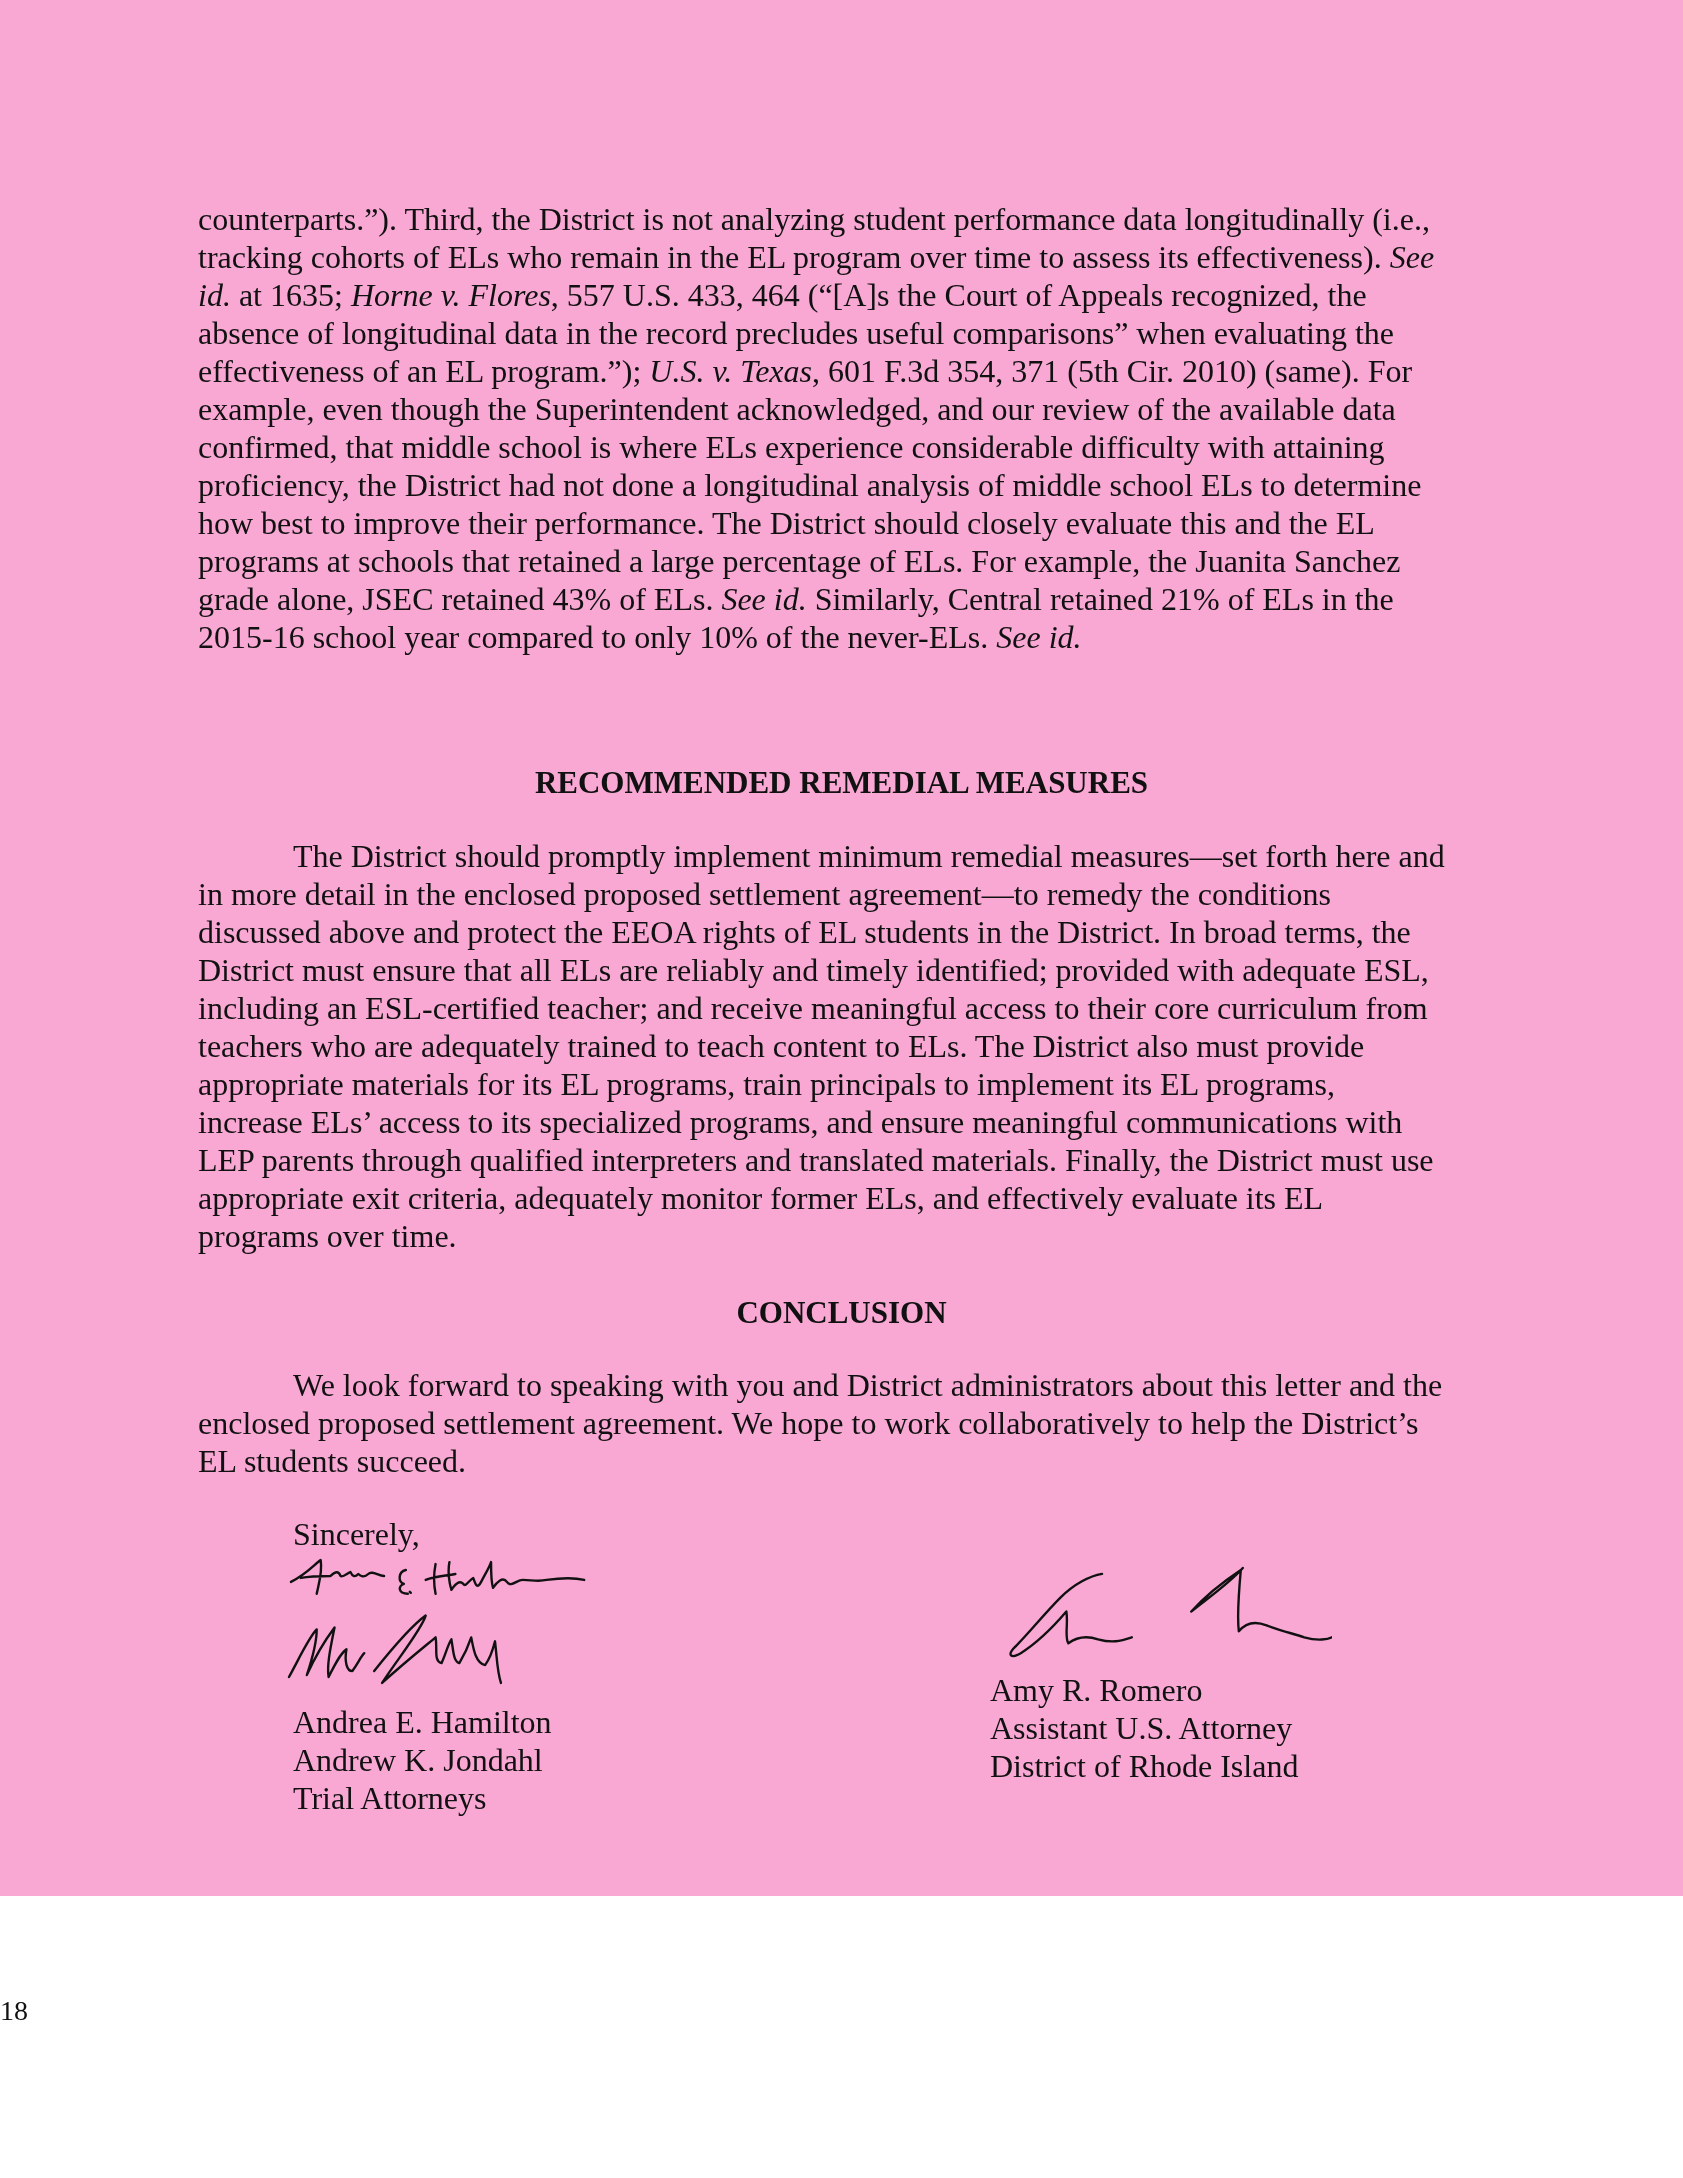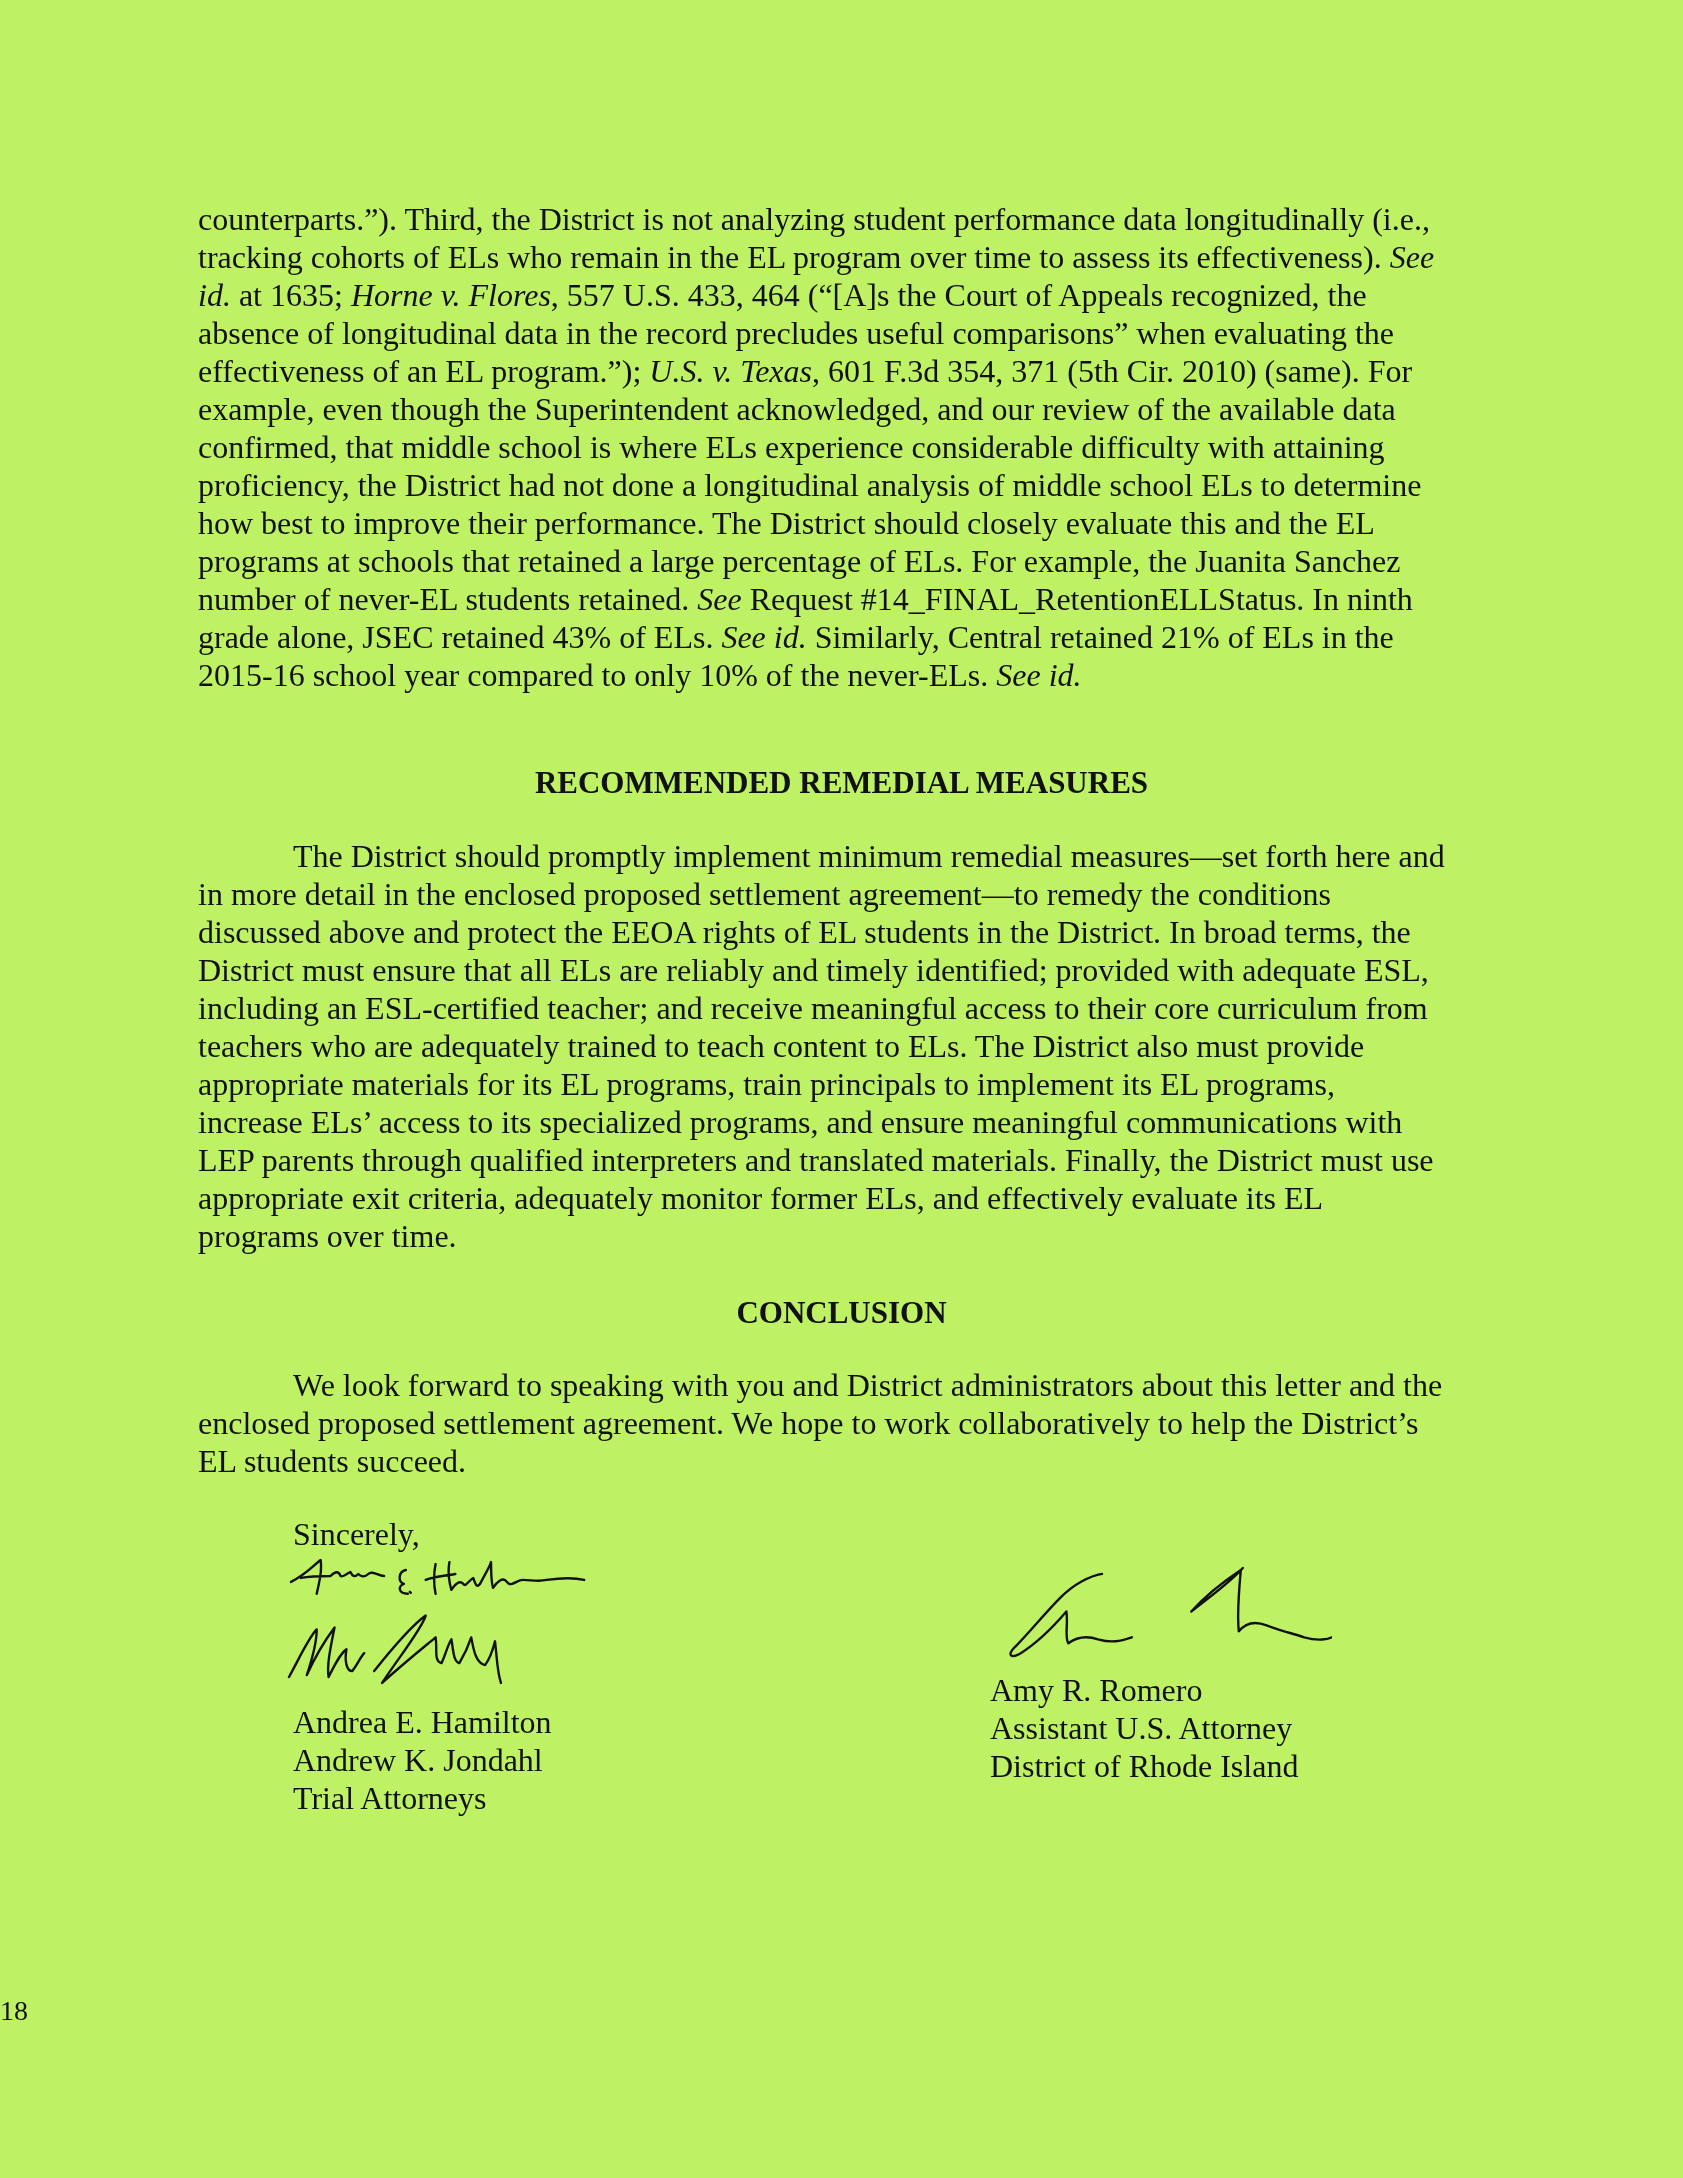--- a/index.html
+++ b/index.html
@@ -1,19 +1,19 @@
 <!DOCTYPE html>
 <html><head>
   <meta charset="utf-8">
   <style>
     html, body { margin: 0; padding: 0; background: #ffffff; }
     body { width: 1683px; height: 2178px; position: relative; overflow: hidden; }
     .page {
-      position: absolute; left: 0; top: 0; width: 1683px; height: 2178px;
-      background: #bef264; color: #111111;
+      position: absolute; left: 0; top: 0; width: 1683px; height: 1896px;
+      background: #f9a8d4; color: #111111;
       font-family: "Liberation Serif", serif;
     }
     .text-block {
       position: absolute; left: 198px; width: 1287px;
       font-size: 32px; line-height: 38px;
     }
     .line { white-space: nowrap; display: block; }
     .indent { padding-left: 95px; }
     .heading {
       position: absolute; left: 198px; width: 1287px; text-align: center;
@@ -37,21 +37,20 @@
     <span class="line">counterparts.”).  Third, the District is not analyzing student performance data longitudinally (i.e.,</span>
     <span class="line"><span>tracking cohorts of ELs who remain in the EL program over time to assess its effectiveness).  </span><i>See</i></span>
     <span class="line"><i>id.</i><span> at 1635; </span><i>Horne v. Flores</i><span>, 557 U.S. 433, 464 (“[A]s the Court of Appeals recognized, the</span></span>
     <span class="line">absence of longitudinal data in the record precludes useful comparisons” when evaluating the</span>
     <span class="line"><span>effectiveness of an EL program.”); </span><i>U.S. v. Texas</i><span>, 601 F.3d 354, 371 (5th Cir. 2010) (same).  For</span></span>
     <span class="line">example, even though the Superintendent acknowledged, and our review of the available data</span>
     <span class="line">confirmed, that middle school is where ELs experience considerable difficulty with attaining</span>
     <span class="line">proficiency, the District had not done a longitudinal analysis of middle school ELs to determine</span>
     <span class="line">how best to improve their performance.  The District should closely evaluate this and the EL</span>
     <span class="line">programs at schools that retained a large percentage of ELs.  For example, the Juanita Sanchez</span>
-    <span class="line"><span>number of never-EL students retained.  </span><i>See</i><span> Request #14_FINAL_RetentionELLStatus.  In ninth</span></span>
     <span class="line"><span>grade alone, JSEC retained 43% of ELs.  </span><i>See id.</i><span>  Similarly, Central retained 21% of ELs in the</span></span>
     <span class="line"><span>2015-16 school year compared to only 10% of the never-ELs.  </span><i>See id.</i></span>
   </div>
 
   <div class="heading" style="top:764px;">RECOMMENDED REMEDIAL MEASURES</div>
 
   <div class="text-block" style="top:837px;">
     <span class="line indent">The District should promptly implement minimum remedial measures—set forth here and</span>
     <span class="line">in more detail in the enclosed proposed settlement agreement—to remedy the conditions</span>
     <span class="line">discussed above and protect the EEOA rights of EL students in the District.  In broad terms, the</span>

